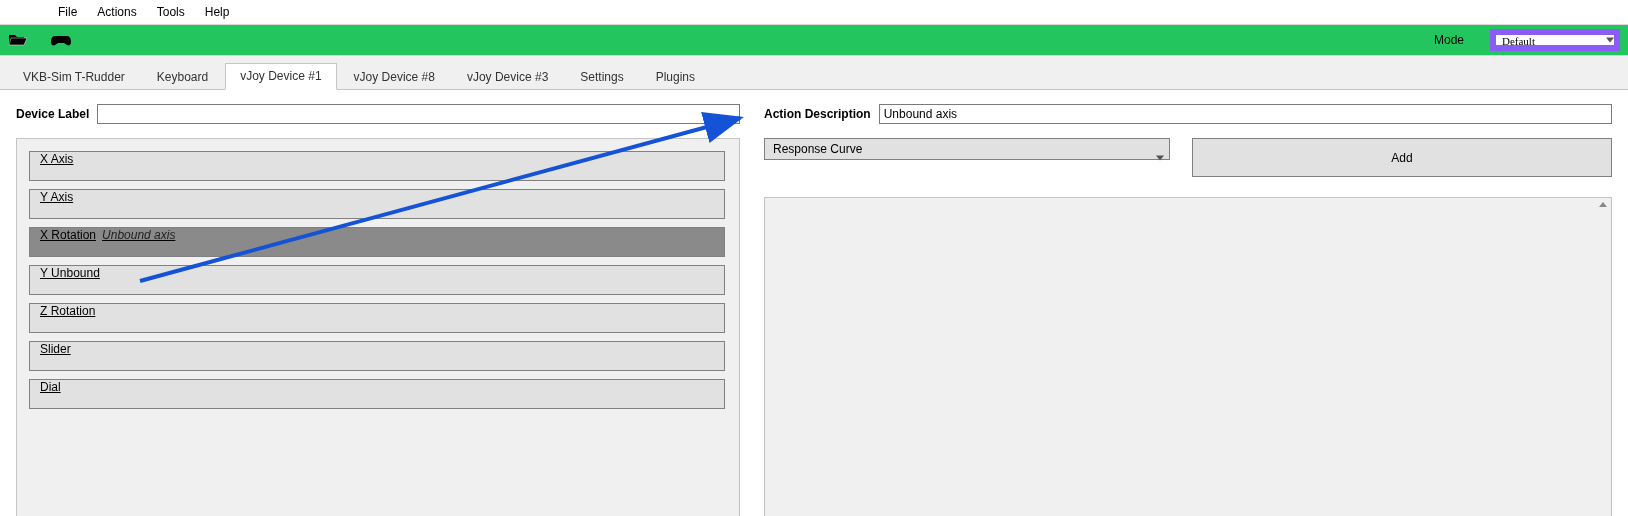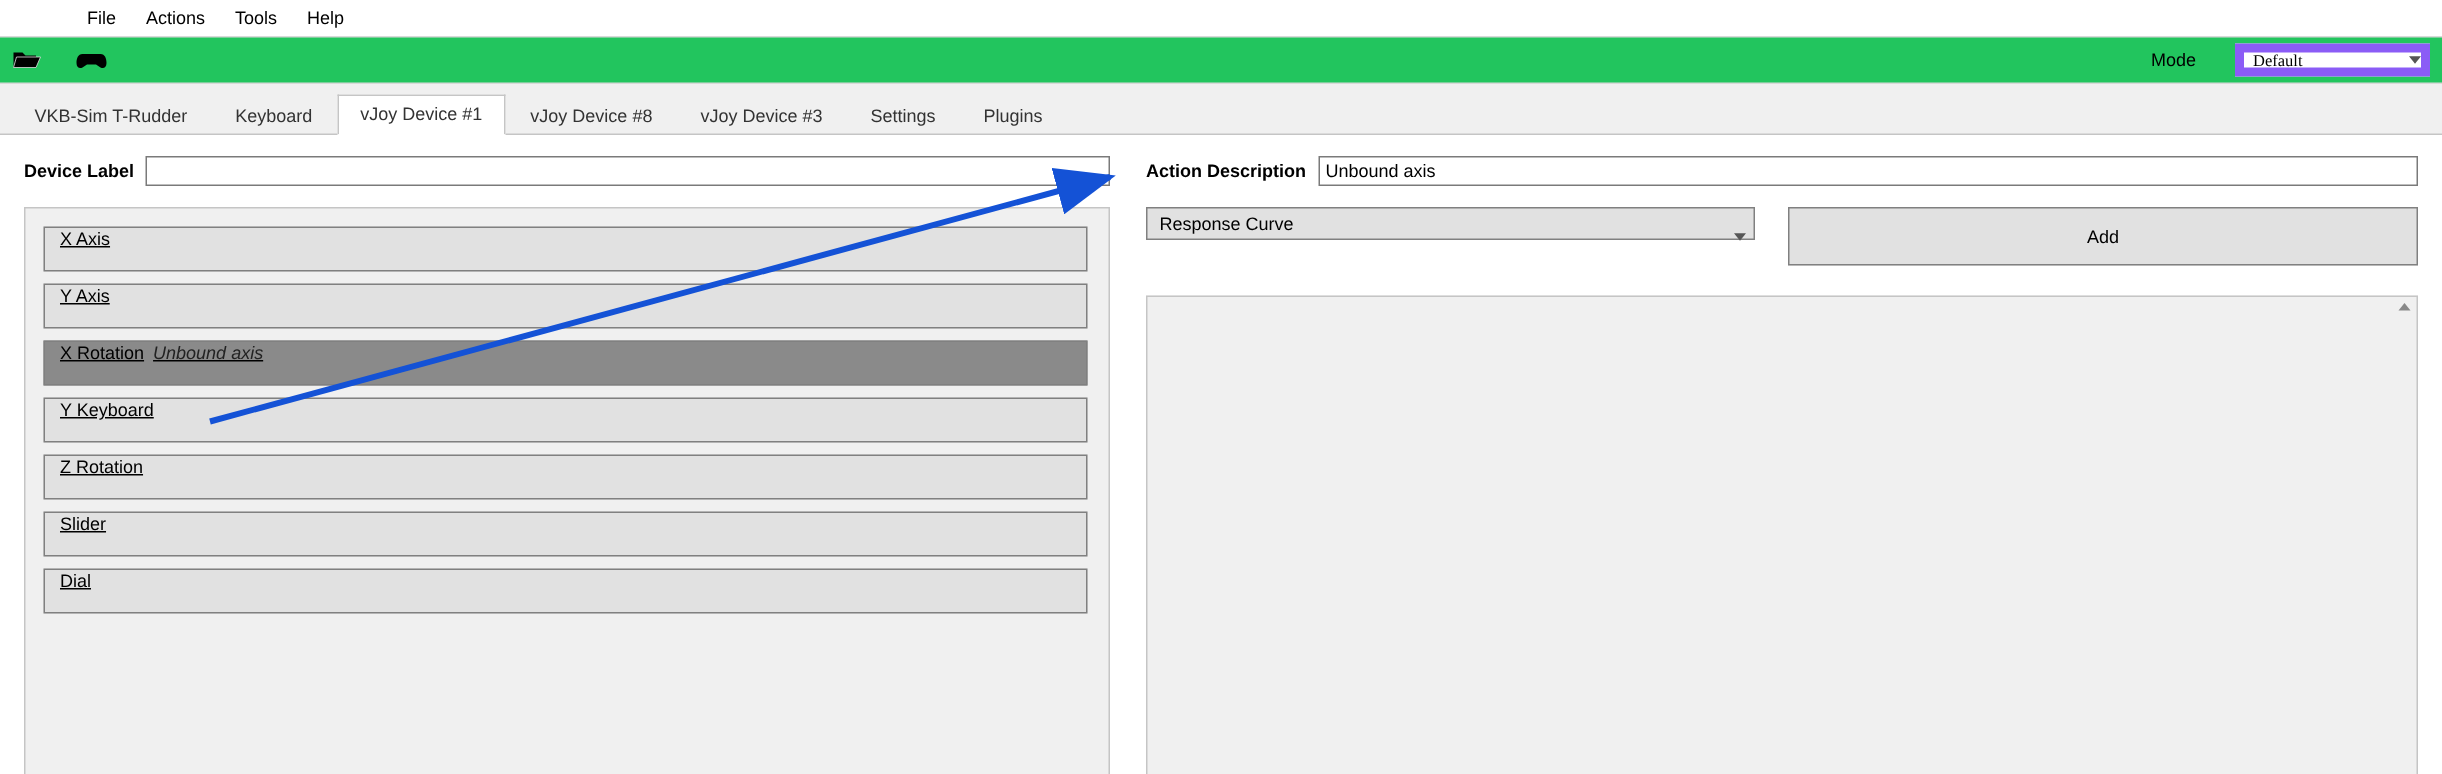--- a/index.html
+++ b/index.html
@@ -244,21 +244,21 @@
         <span>X Axis</span>
       </div>
       <div class="axis-item">
         <span>Y Axis</span>
       </div>
       <div class="axis-item selected">
         <span>X Rotation</span>
         <span class="axis-sub">Unbound axis</span>
       </div>
       <div class="axis-item">
-        <span>Y Keyboard</span>
+        <span>Y Unbound</span>
       </div>
       <div class="axis-item">
         <span>Z Rotation</span>
       </div>
       <div class="axis-item">
         <span>Slider</span>
       </div>
       <div class="axis-item">
         <span>Dial</span>
       </div>

